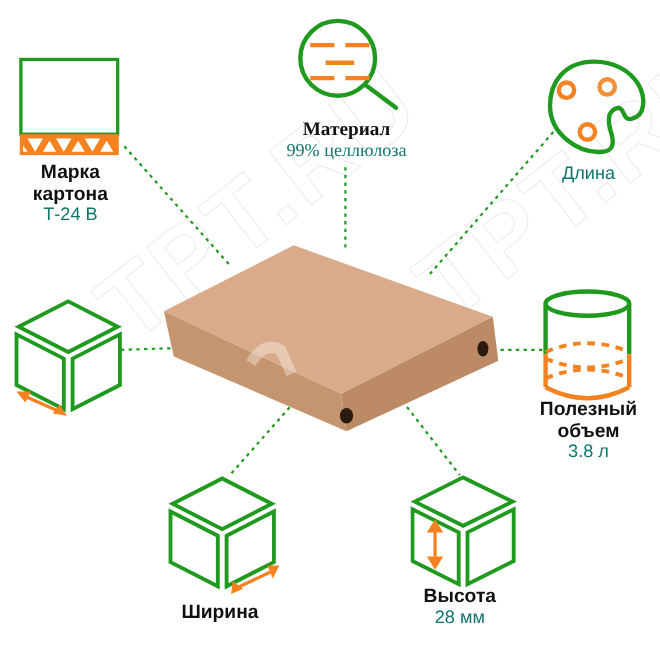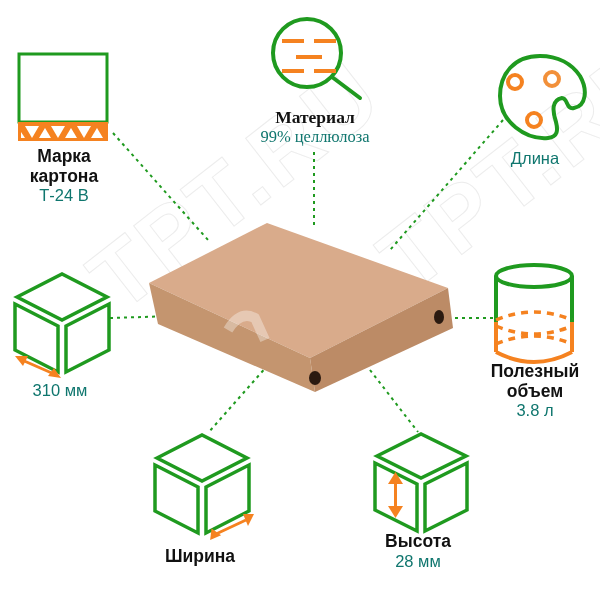--- a/index.html
+++ b/index.html
@@ -92,21 +92,20 @@
     <polygon points="5,40 48,62 48,108 5,86"></polygon>
     <polygon points="56,62 99,40 99,86 56,108"></polygon>
   </g>
   <g stroke="#f58220" stroke-width="3" fill="#f58220">
     <line x1="12" y1="96" x2="44" y2="110"></line>
     <polygon points="5,92 18,92 13,102" stroke="none"></polygon>
     <polygon points="51,114 38,112 44,104" stroke="none"></polygon>
   </g>
 </svg>
 <div class="label" style="left:5px; top:381px; width:110px;">
-  <span class="value">310 мм</span>
 </div>
 
 <svg class="icon" style="left:493px; top:262px;" width="82" height="110" viewBox="0 0 82 110">
   <ellipse cx="41" cy="14" rx="38" ry="11" fill="none" stroke="#1f9a1f" stroke-width="4"></ellipse>
   <line x1="3" y1="14" x2="3" y2="60" stroke="#1f9a1f" stroke-width="4"></line>
   <line x1="79" y1="14" x2="79" y2="60" stroke="#1f9a1f" stroke-width="4"></line>
   <line x1="3" y1="60" x2="3" y2="90" stroke="#f58220" stroke-width="4"></line>
   <line x1="79" y1="60" x2="79" y2="90" stroke="#f58220" stroke-width="4"></line>
   <path d="M3 90 Q41 110 79 90" fill="none" stroke="#f58220" stroke-width="4"></path>
   <g fill="none" stroke="#f58220" stroke-width="3.5" stroke-dasharray="7,6">

